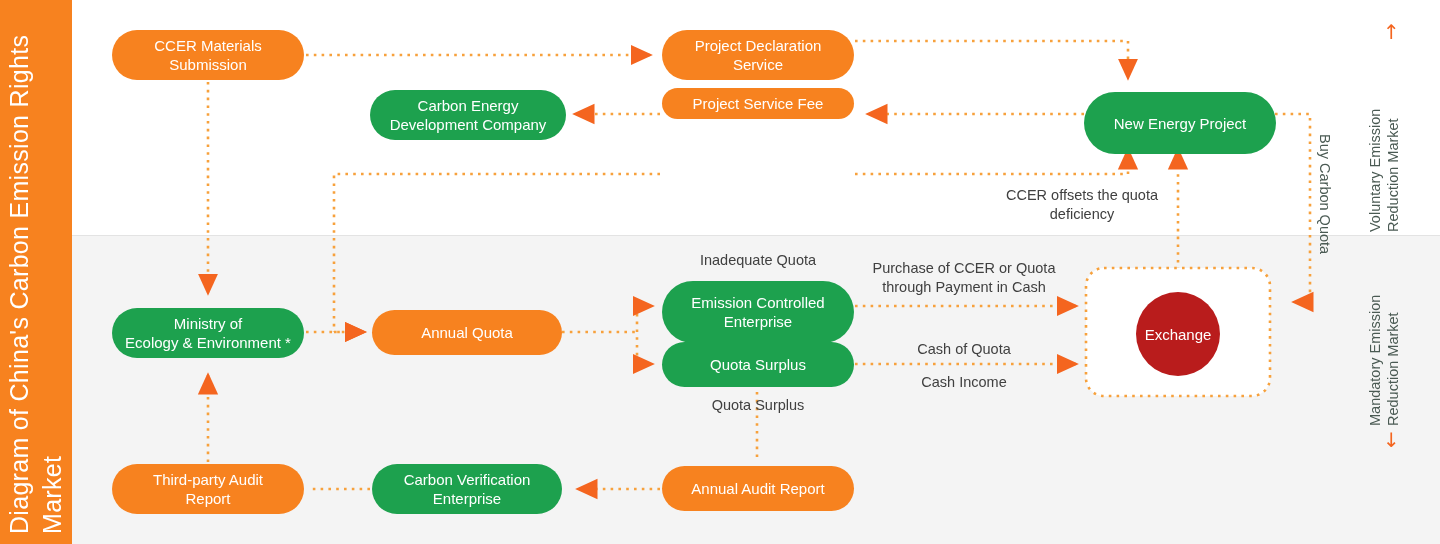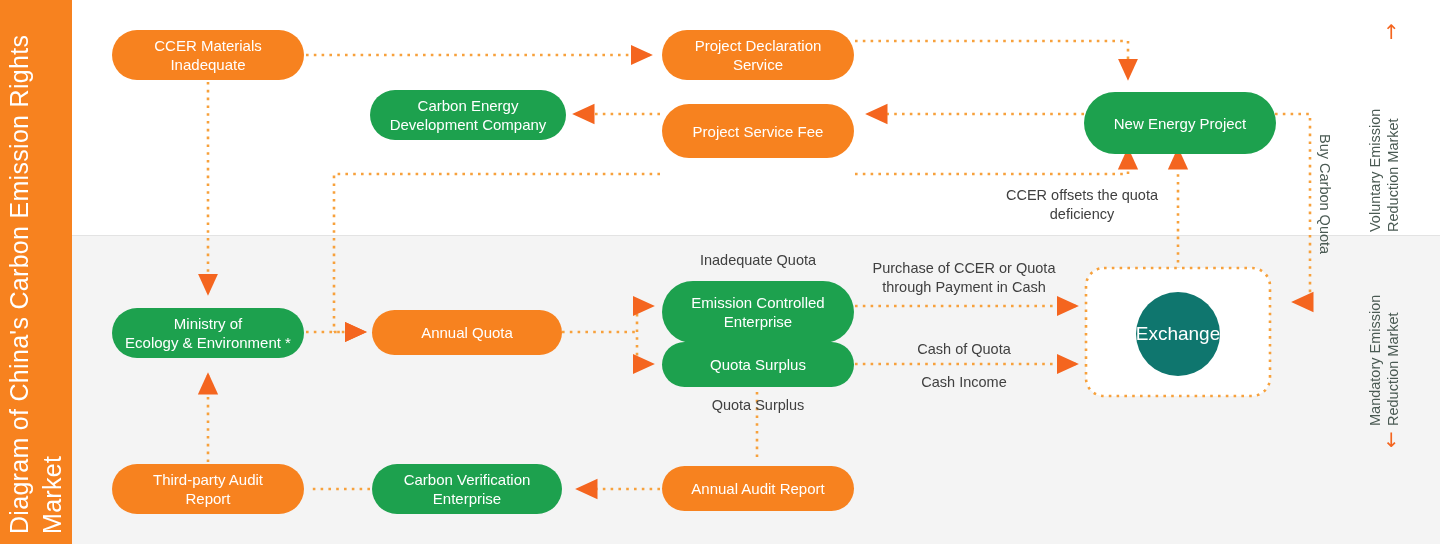--- a/index.html
+++ b/index.html
@@ -55,24 +55,24 @@
     box-sizing:border-box;
     padding:4px 10px;
     white-space:pre-line;
   }
   .node.orange{background:#f7821f;}
   .node.green{background:#1da14e;}
 
   .circle-node{
     position:absolute;
     border-radius:50%;
-    background:#0f766e;
+    background:#b91c1c;
     color:#fff;
     display:flex;align-items:center;justify-content:center;
-    font-size:19px;
+    font-size:15px;
   }
 
   
   .lab{
     position:absolute;
     color:#404040;
     font-size:14.5px;
     line-height:19px;
     text-align:center;
     white-space:pre-line;
@@ -155,29 +155,29 @@
 
       <path d="M370,489 L308,489"></path>
 
       <path d="M208,462 L208,375" marker-end="url(#ar)"></path>
     </g>
 
     <rect x="1086" y="268" width="184" height="128" rx="18" ry="18" fill="#ffffff" stroke="#f7a13c" stroke-width="2.6" stroke-dasharray="2.6 5.2"></rect>
   </svg>
 
   <div class="node orange" style="left:112px;top:30px;width:192px;height:50px;">CCER Materials
-Inadequate</div>
+Submission</div>
 
   <div class="node orange" style="left:662px;top:30px;width:192px;height:50px;">Project Declaration
 Service</div>
 
   <div class="node green" style="left:370px;top:90px;width:196px;height:50px;">Carbon Energy
 Development Company</div>
 
-  <div class="node orange" style="left:662px;top:104px;width:192px;height:54px;">Project Service Fee</div>
+  <div class="node orange" style="left:662px;top:88px;width:192px;height:31px;">Project Service Fee</div>
 
 
   <div class="node green" style="left:1084px;top:92px;width:192px;height:62px;">New Energy Project</div>
 
   <div class="node green" style="left:112px;top:308px;width:192px;height:50px;">Ministry of
 Ecology &amp; Environment *</div>
 
   <div class="node orange" style="left:372px;top:310px;width:190px;height:45px;">Annual Quota</div>
 
   <div class="node green" style="left:662px;top:281px;width:192px;height:62px;">Emission Controlled

